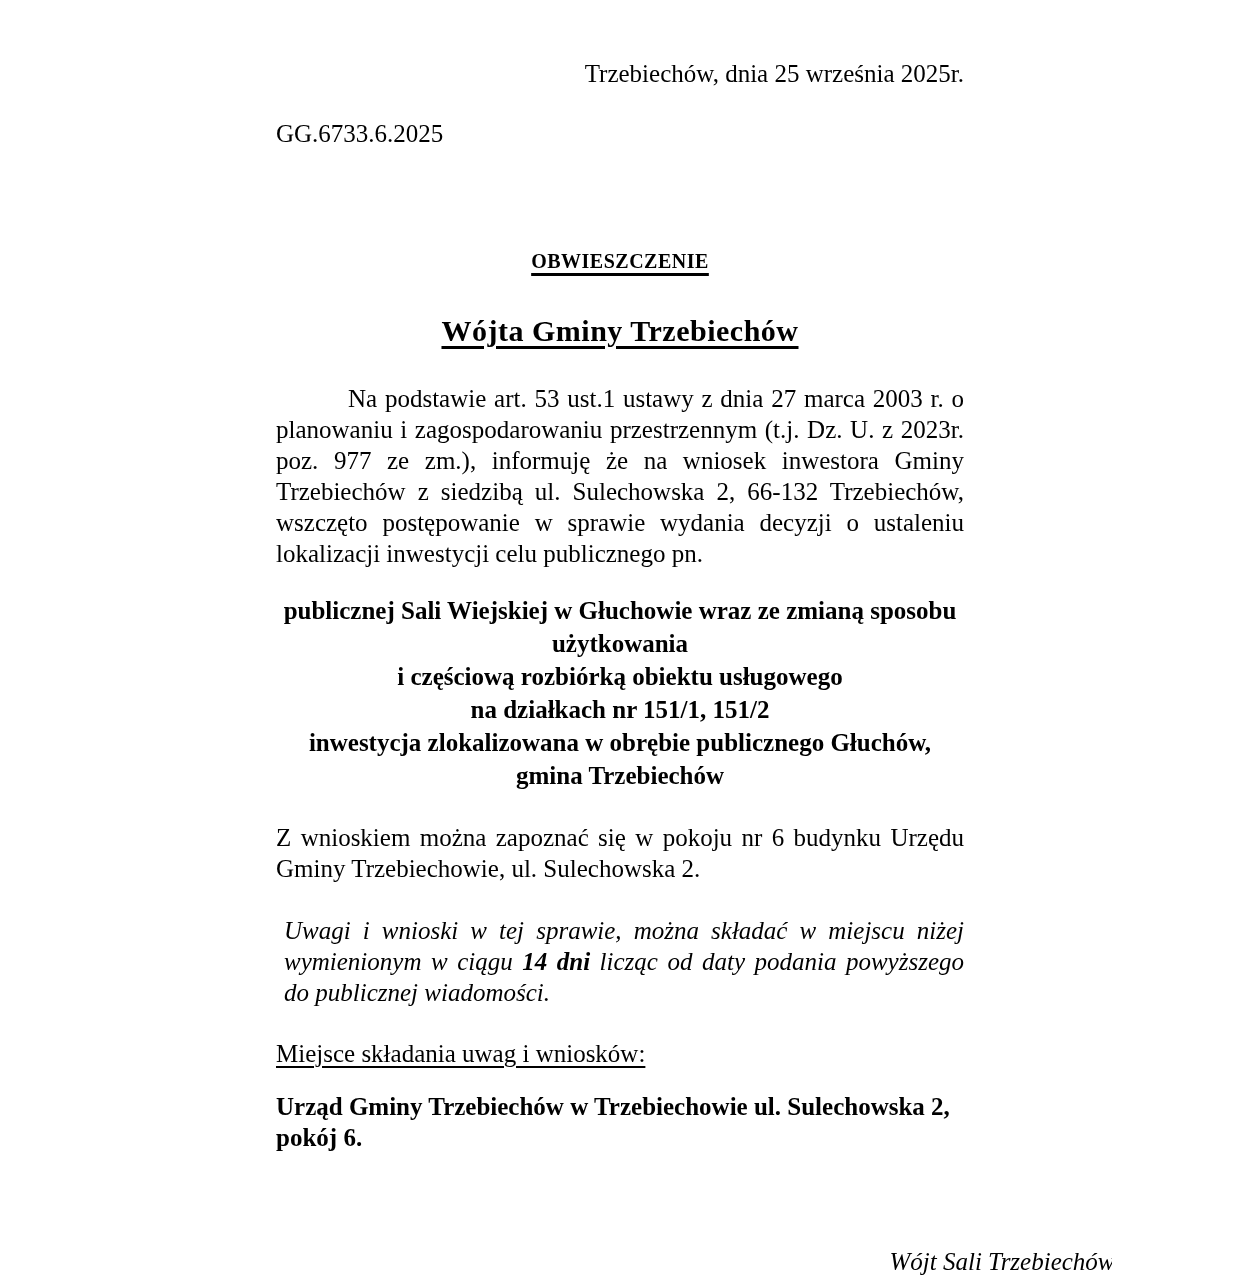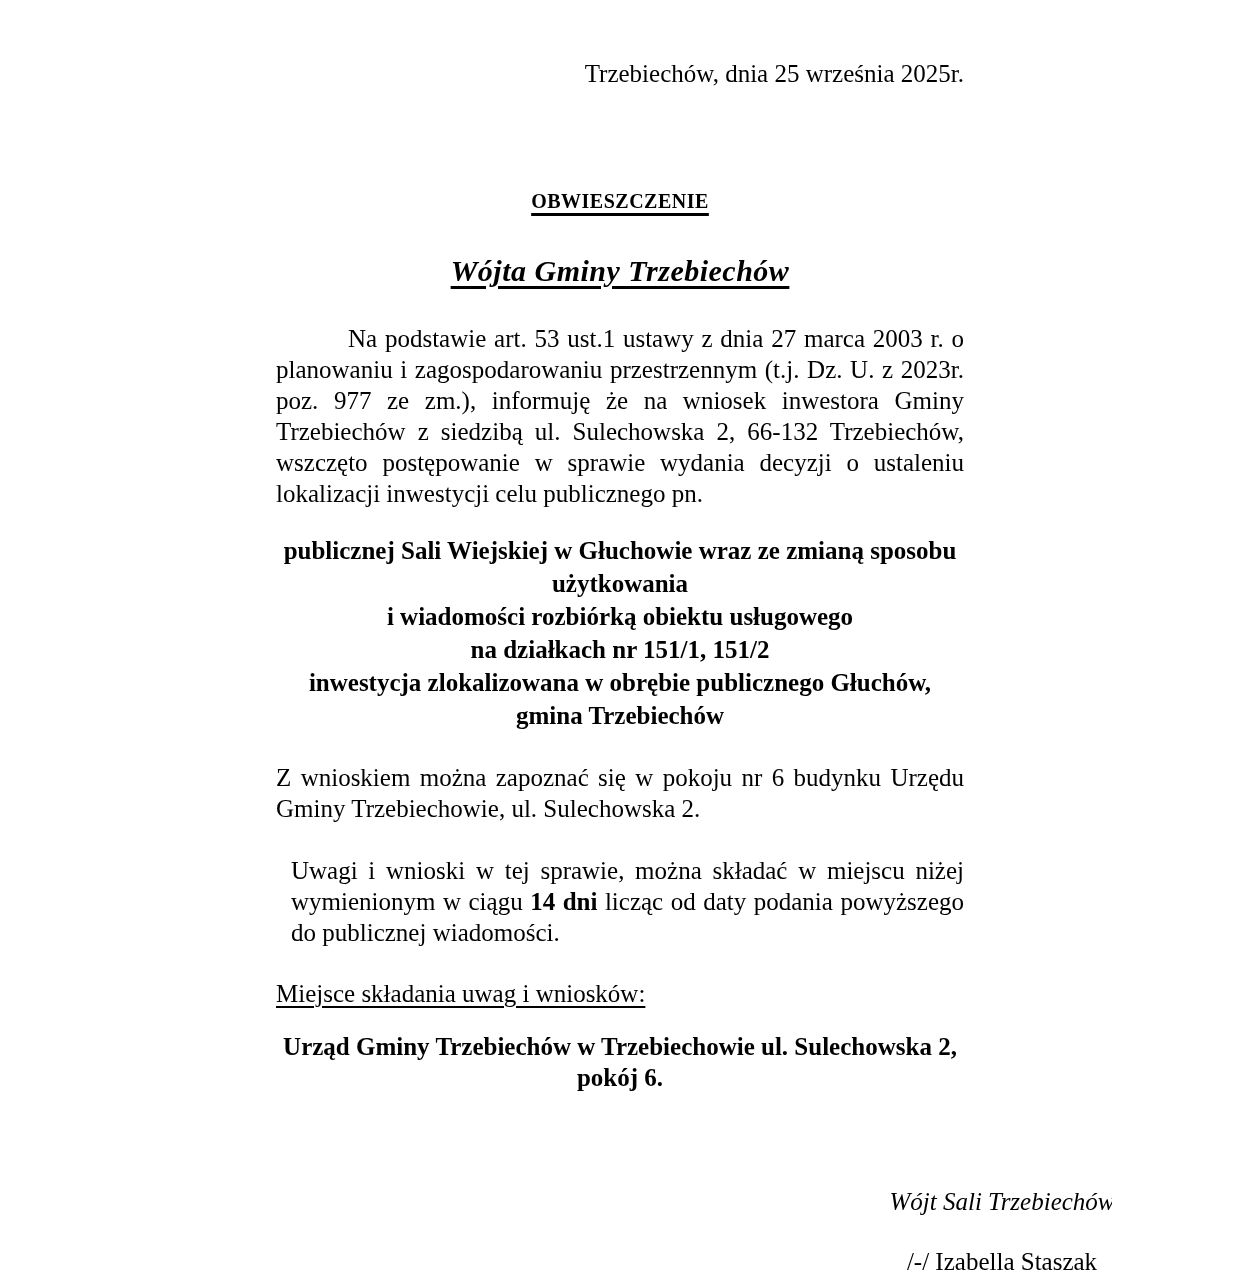--- a/index.html
+++ b/index.html
@@ -42,56 +42,55 @@
     text-decoration-thickness: 3px;
     text-underline-offset: 5px;
   }
   .doc-subtitle {
     margin: 34px 0 0 0;
     text-align: center;
     font-size: 30px;
     line-height: 36px;
     font-weight: bold;
     letter-spacing: 0.5px;
-    font-style: italic;
   }
   .intro {
     margin: 34px 0 0 0;
     text-align: justify;
     text-align-last: left;
     text-indent: 72px;
   }
   .project-block {
     margin: 25px 0 0 0;
     text-align: center;
     font-weight: bold;
     line-height: 33px;
   }
   .para-justify {
     margin: 30px 0 0 0;
     text-align: justify;
     text-align-last: left;
   }
   .para-uwagi {
-    margin: 31px 0 0 15px;
+    margin: 31px 0 0 8px;
     text-align: justify;
     text-align-last: left;
+    font-style: italic;
   }
   .submission-heading {
     margin: 30px 0 15px 0;
   }
   .submission-heading .u {
     text-decoration: underline;
     text-decoration-thickness: 2px;
     text-underline-offset: 4px;
   }
   .submission-place {
     margin: 22px 0 12px 0;
     font-weight: bold;
-    text-align: center;
   }
   .signature {
     width: 420px;
     margin: 93px 0 0 516px;
     text-align: center;
   }
   .signature-title {
     font-style: italic;
     margin: 0;
   }
@@ -100,30 +99,31 @@
   }
   strong { font-weight: bold; }
 </style>
 </head>
 <body>
 
 <div class="page">
 
   <p class="date-line">Trzebiechów, dnia 25 września 2025r.</p>
 
+  <p class="ref-number">GG.6733.6.2025</p>
 
   <h1 class="doc-title"><span class="u">OBWIESZCZENIE</span></h1>
 
   <h2 class="doc-subtitle"><span class="u">Wójta Gminy Trzebiechów</span></h2>
 
   <p class="intro">Na podstawie art. 53 ust.1 ustawy z dnia 27 marca 2003 r. o planowaniu i zagospodarowaniu przestrzennym (t.j. Dz. U. z 2023r. poz. 977 ze zm.), informuję że na wniosek inwestora Gminy Trzebiechów z siedzibą ul. Sulechowska 2, 66-132 Trzebiechów, wszczęto postępowanie w sprawie wydania decyzji o ustaleniu lokalizacji inwestycji celu publicznego pn.</p>
 
   <div class="project-block">
     <div>publicznej Sali Wiejskiej w Głuchowie wraz ze zmianą sposobu użytkowania</div>
-    <div>i wiadomości rozbiórką obiektu usługowego</div>
+    <div>i częściową rozbiórką obiektu usługowego</div>
     <div>na działkach nr 151/1, 151/2</div>
     <div>inwestycja zlokalizowana w obrębie publicznego Głuchów, gmina Trzebiechów</div>
   </div>
 
   <p class="para-justify">Z wnioskiem można zapoznać się w pokoju nr 6 budynku Urzędu Gminy Trzebiechowie, ul. Sulechowska 2.</p>
 
   <p class="para-uwagi"><span>Uwagi i wnioski w tej sprawie, można składać w miejscu niżej wymienionym w ciągu </span><strong>14 dni</strong><span> licząc od daty podania powyższego do publicznej wiadomości.</span></p>
 
   <p class="submission-heading"><span class="u">Miejsce składania uwag i wniosków:</span></p>
 

